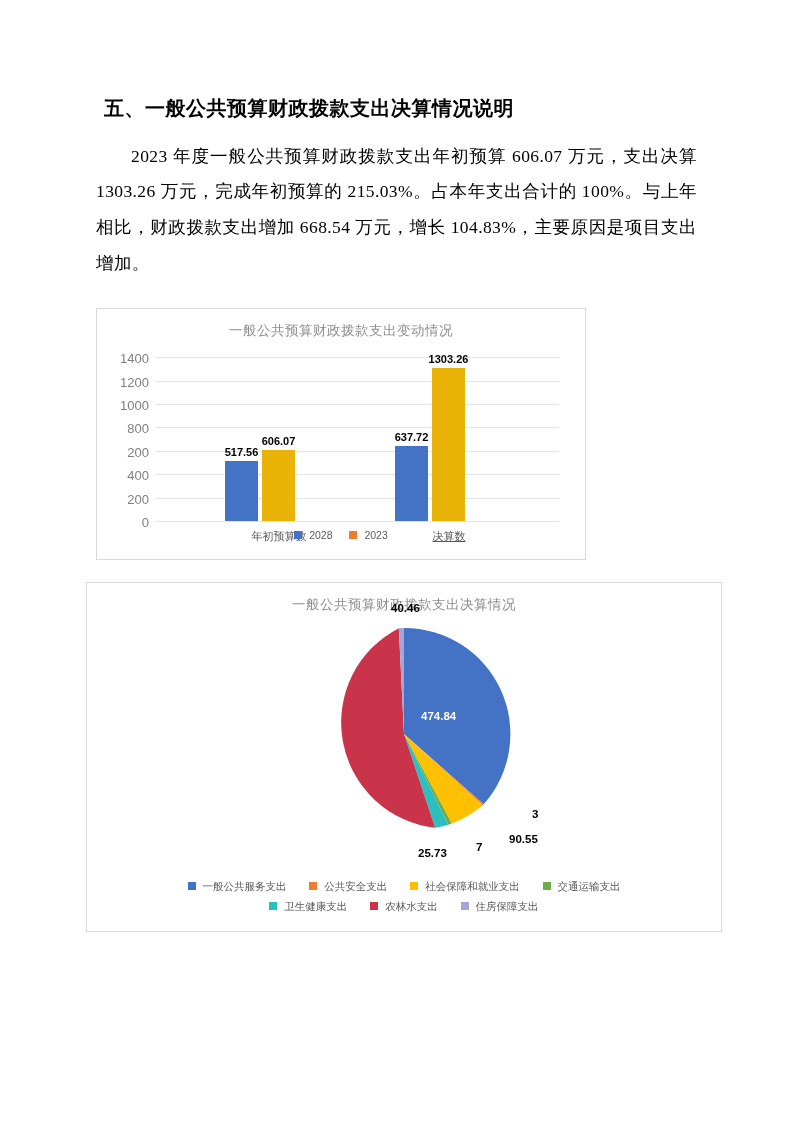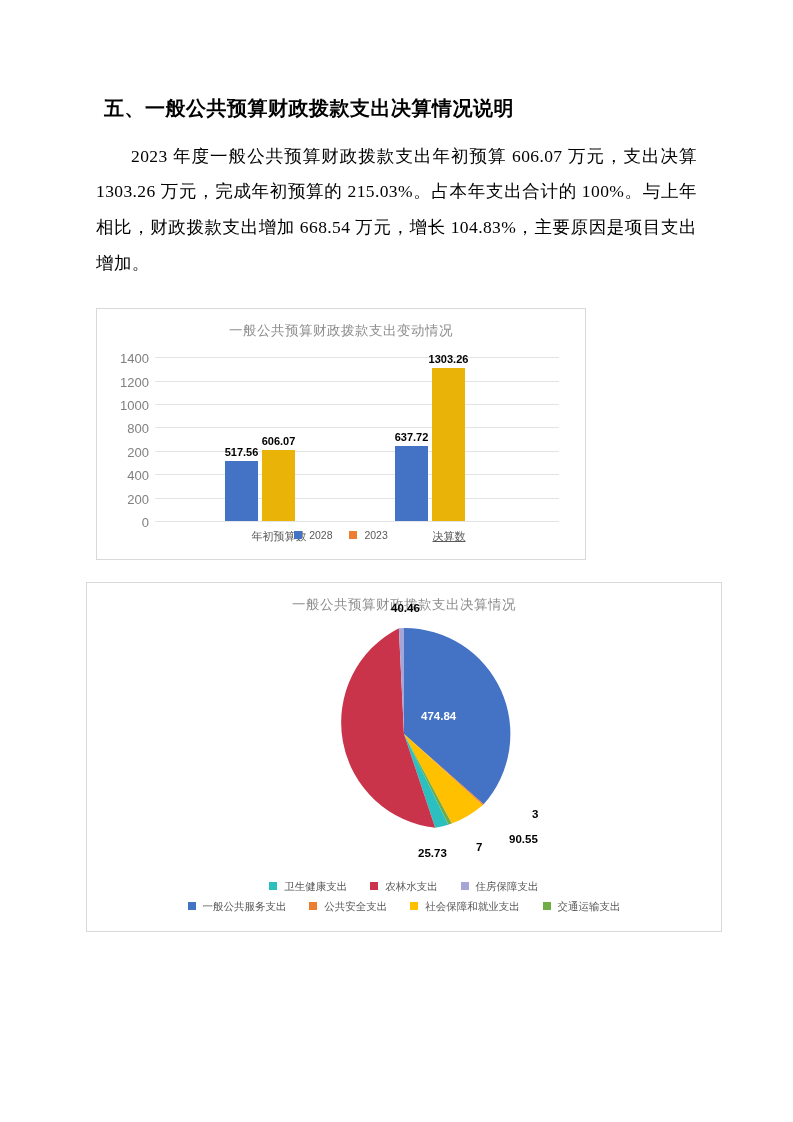--- a/index.html
+++ b/index.html
@@ -278,46 +278,46 @@
       <span class="pie-label outside" style="left:196px; top:206px;">90.55</span>
       <span class="pie-label outside" style="left:163px; top:214px;">7</span>
       <span class="pie-label outside" style="left:105px; top:220px;">25.73</span>
       <span class="pie-label inside" style="left:13px; top:123px;">661.64</span>
       <span class="pie-label outside" style="left:78px; top:-25px;">40.46</span>
     </div>
 
     <div class="pie-legend">
       <div>
         <span class="legend-item">
+          <span class="legend-swatch" style="background:#4472c4;"></span>
+          <span>一般公共服务支出</span>
+        </span>
+        <span class="legend-item">
+          <span class="legend-swatch" style="background:#ed7d31;"></span>
+          <span>公共安全支出</span>
+        </span>
+        <span class="legend-item">
+          <span class="legend-swatch" style="background:#ffc000;"></span>
+          <span>社会保障和就业支出</span>
+        </span>
+        <span class="legend-item">
+          <span class="legend-swatch" style="background:#70ad47;"></span>
+          <span>交通运输支出</span>
+        </span>
+      </div>
+      <div>
+        <span class="legend-item">
           <span class="legend-swatch" style="background:#2bbfbf;"></span>
           <span>卫生健康支出</span>
         </span>
         <span class="legend-item">
           <span class="legend-swatch" style="background:#c9344a;"></span>
           <span>农林水支出</span>
         </span>
         <span class="legend-item">
           <span class="legend-swatch" style="background:#a5a5d8;"></span>
           <span>住房保障支出</span>
         </span>
       </div>
-      <div>
-        <span class="legend-item">
-          <span class="legend-swatch" style="background:#4472c4;"></span>
-          <span>一般公共服务支出</span>
-        </span>
-        <span class="legend-item">
-          <span class="legend-swatch" style="background:#ed7d31;"></span>
-          <span>公共安全支出</span>
-        </span>
-        <span class="legend-item">
-          <span class="legend-swatch" style="background:#ffc000;"></span>
-          <span>社会保障和就业支出</span>
-        </span>
-        <span class="legend-item">
-          <span class="legend-swatch" style="background:#70ad47;"></span>
-          <span>交通运输支出</span>
-        </span>
-      </div>
     </div>
   </div>
 
 </div>
 
 </body></html>

